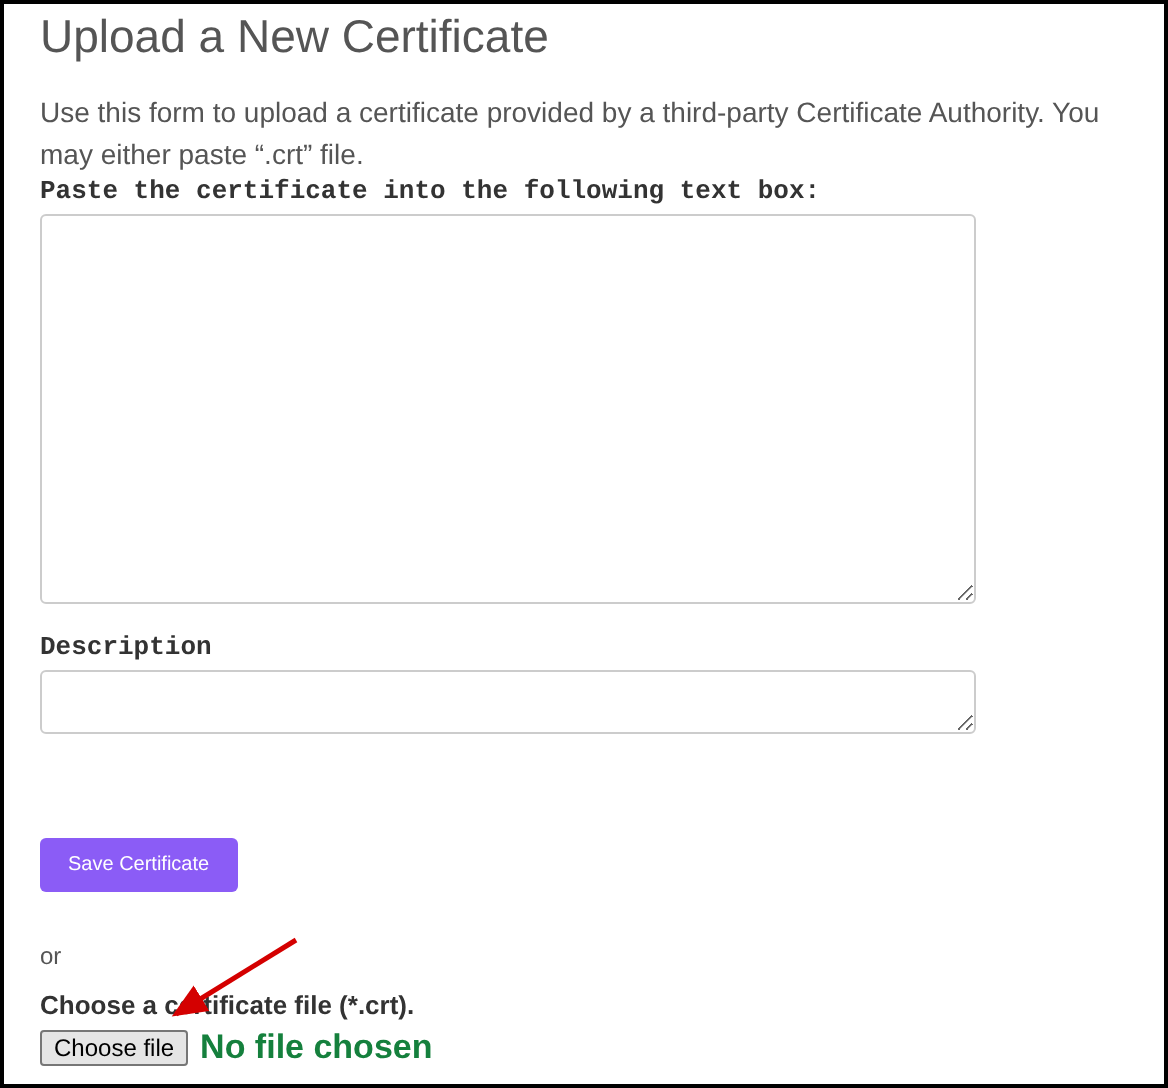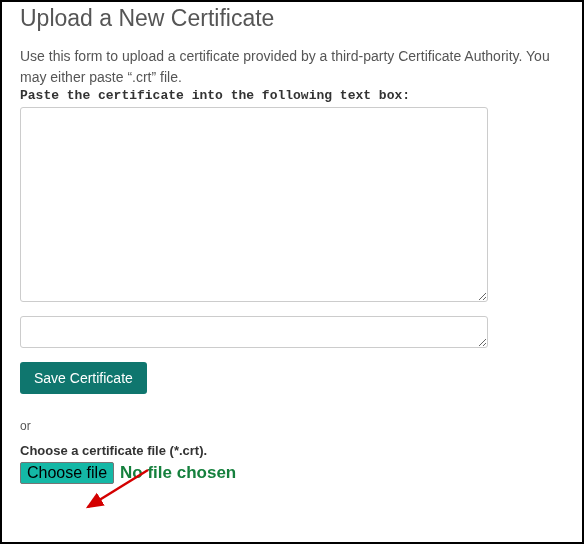--- a/index.html
+++ b/index.html
@@ -62,50 +62,51 @@
       border: 1px solid #ccc;
       border-radius: 3px;
       padding: 4px 6px;
       font-family: inherit;
       font-size: 13px;
       resize: both;
       margin-bottom: 14px;
       display: block;
     }
     .btn-primary {
-      background: #0f766e;
+      background: #8b5cf6;
       color: #fff;
       border: none;
       border-radius: 3px;
       padding: 8px 14px;
-      font-size: 14px;
+      font-size: 10px;
       cursor: pointer;
       font-family: inherit;
+      margin-top: 38px;
     }
     .or-text {
       font-size: 12px;
       color: #555;
       margin: 25px 0 10px 0;
     }
     .file-label {
       font-size: 13px;
       font-weight: 700;
       color: #333;
       margin-bottom: 4px;
       display: block;
     }
     .file-row {
       display: flex;
       align-items: center;
       gap: 6px;
     }
     .choose-file-btn {
-      font-size: 16px;
+      font-size: 12px;
       padding: 1px 6px;
-      background: #14b8a6;
+      background: #e5e5e5;
       border: 1px solid #767676;
       border-radius: 2px;
       cursor: pointer;
       font-family: inherit;
     }
     .file-status {
       font-size: 17px;
       color: #15803d;
       font-weight: bold;
     }
@@ -122,20 +123,21 @@
 <div class="outer-frame">
   <div class="content">
 
     <h1 class="page-title">Upload a New Certificate</h1>
 
     <p class="instructions">Use this form to upload a certificate provided by a third-party Certificate Authority. You may either paste “.crt” file.</p>
 
     <label class="field-label">Paste the certificate into the following text box:</label>
     <textarea class="cert-textarea" value="" style=""></textarea>
 
+    <label class="field-label">Description</label>
     <textarea class="desc-textarea" value="" style=""></textarea>
 
     <button class="btn-primary">Save Certificate</button>
 
     <p class="or-text">or</p>
 
     <label class="file-label">Choose a certificate file (*.crt).</label>
     <div class="file-row">
       <button class="choose-file-btn">Choose file</button>
       <span class="file-status">No file chosen</span>

